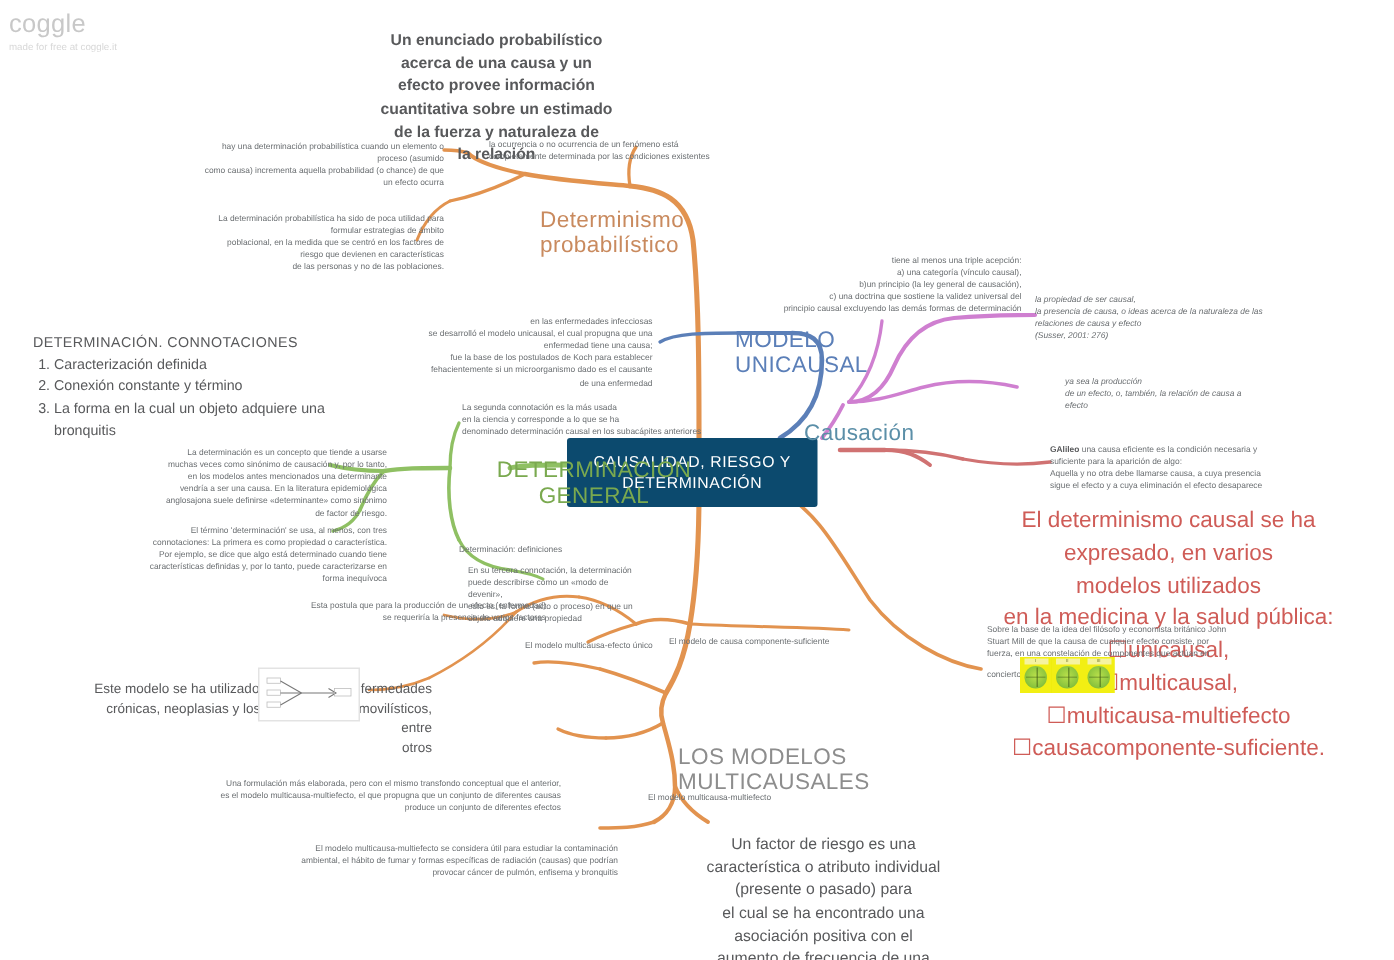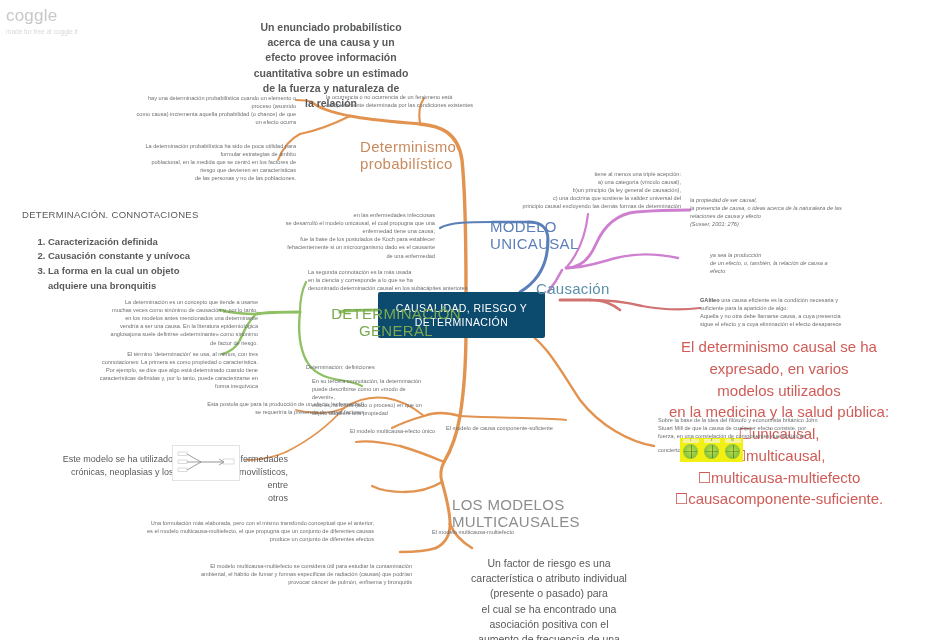--- a/index.html
+++ b/index.html
@@ -41,21 +41,21 @@
   .small{font-size:5.6px;line-height:1.45;color:#6b6f72;}
   .small-i{font-size:5.6px;line-height:1.45;color:#6b6f72;font-style:italic;}
   .ta-r{text-align:right;}
   .ta-l{text-align:left;}
 
   .aris{font-size:10px;color:#58595b;text-align:center;line-height:1.5;}
   .aris b{font-weight:bold;}
 
   .det-list{font-size:9.5px;color:#58595b;line-height:1.55;}
   .det-list .hd{letter-spacing:.3px;}
-  .det-list ol{margin:12px;padding-left:14px;font-weight:bold;}
+  .det-list ol{margin:0;padding-left:14px;}
 
   
   .fig-fish{
     position:absolute;background:#ffffff;border:1px solid #e3e3e3;
   }
   .fig-mill{position:absolute;display:flex;background:#e9e600;}
   .mill-cell{width:21px;height:24px;background:#f2ef13;display:flex;flex-direction:column;align-items:center;justify-content:flex-start;padding-top:1px;box-sizing:border-box;}
   .mill-cap{font-size:3px;color:#6b6f22;background:#f6f3a0;width:16px;text-align:center;line-height:1.2;}
   .mill-circ{width:15px;height:15px;border-radius:50%;background:radial-gradient(circle at 50% 45%, #b9e04a 0%, #8ec63f 60%, #6fae2e 100%);margin-top:1px;position:relative;}
   .mill-circ:after{content:"";position:absolute;left:50%;top:1px;width:1px;height:13px;background:rgba(60,90,20,.55);}
@@ -131,25 +131,25 @@
   <div class="node big-title txt" style="left:236px;top:20px;width:190px;">Un enunciado probabilístico
 acerca de una causa y un
 efecto provee información
 cuantitativa sobre un estimado
 de la fuerza y naturaleza de
 la relación</div>
 
   <div class="node central txt" style="left:378px;top:292px;width:167px;">CAUSALIDAD, RIESGO Y
 DETERMINACIÓN</div>
 
-  <div class="node det-list" style="left:22px;top:208px;width:195px;">
+  <div class="node det-list" style="left:22px;top:222px;width:195px;">
     <div class="hd">DETERMINACIÓN. CONNOTACIONES</div>
     <ol>
       <li>Caracterización definida</li>
-      <li>Causación constante y unívoca</li>
+      <li>Conexión constante y término</li>
       <li>La forma en la cual un objeto adquiere una bronquitis</li>
     </ol>
   </div>
 
   <div class="node lbl lbl-org" style="left:360px;top:138px;width:160px;">Determinismo probabilístico</div>
 
   <div class="node small txt ta-r" style="left:100px;top:94px;width:196px;">hay una determinación probabilística cuando un elemento o
 proceso (asumido
 como causa) incrementa aquella probabilidad (o chance) de que
 un efecto ocurra</div>

